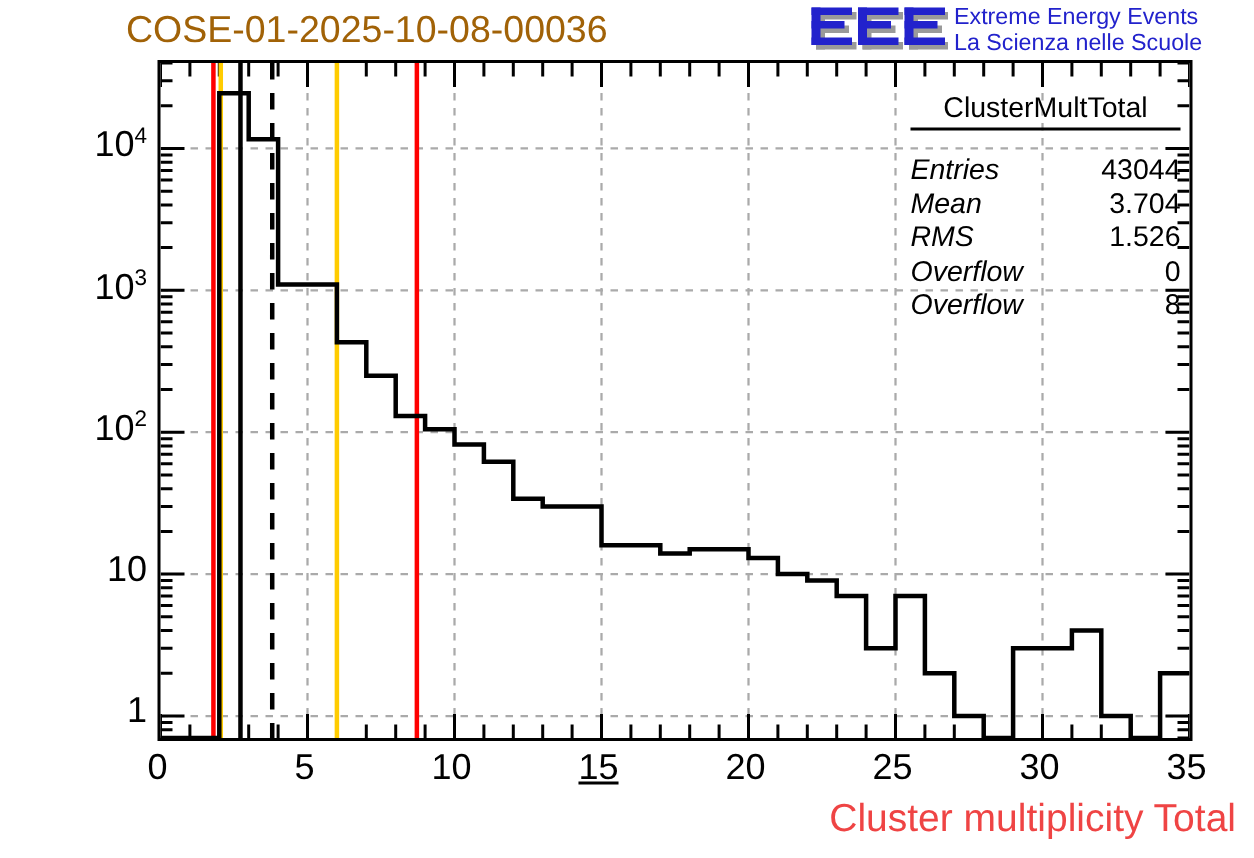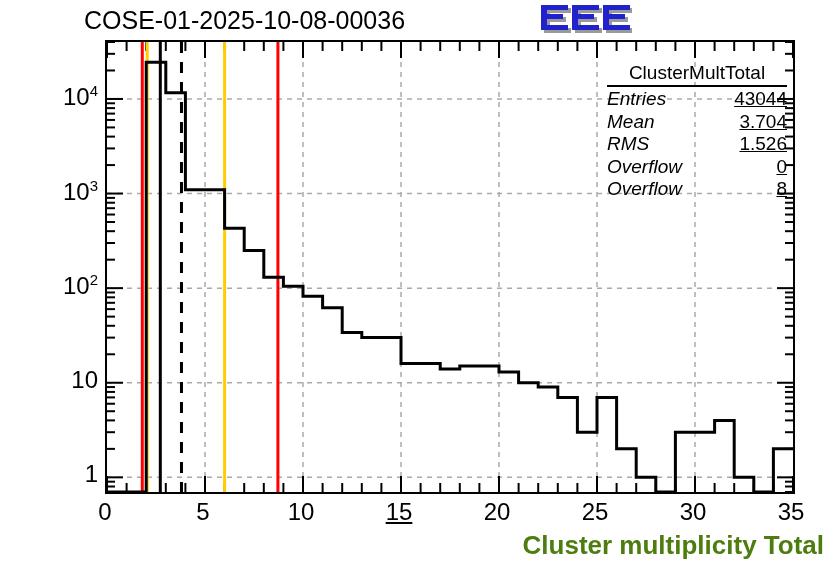--- a/index.html
+++ b/index.html
@@ -6,21 +6,21 @@
   body{
     width:836px;height:572px;background:#ffffff;
     font-family:"Liberation Sans", sans-serif;
     overflow:hidden;position:relative;
   }
   #root{position:absolute;left:0;top:0;width:836px;height:572px;}
 
   
   .plot-title{
     position:absolute;left:84px;top:6px;
-    font-size:25px;color:#000000;letter-spacing:0px;
+    font-size:25px;color:#a16207;letter-spacing:0px;
     white-space:nowrap;
   }
 
   
   .logo-wrap{position:absolute;left:540px;top:2px;width:294px;height:40px;}
   .logo-eee{position:absolute;left:0px;top:0px;width:92px;height:36px;}
   .logo-text{position:absolute;left:96px;top:1px;color:#2222cc;}
   .logo-line1{font-size:15.5px;line-height:17px;white-space:nowrap;}
   .logo-line2{font-size:15.5px;line-height:17px;white-space:nowrap;}
 
@@ -38,35 +38,35 @@
   .ylabel{
     position:absolute;font-size:24px;color:#000;
     right:0px;white-space:nowrap;text-align:right;margin-left:24px;
   }
   .ylabel sup{font-size:15px;vertical-align:super;}
   .ywrap{position:absolute;left:10px;width:88px;height:30px;transform:translateY(-50%);}
 
   
   .xaxis-title{
     position:absolute;right:12px;top:530px;
-    font-size:26px;color:#4d7c0f;white-space:nowrap;font-weight:bold;
+    font-size:26px;color:#ef4444;white-space:nowrap;
   }
 
   
   .statbox{
     position:absolute;left:607px;top:62px;width:180px;
     font-size:19px;color:#000;background:transparent;
   }
   .stat-title{
     text-align:center;border-bottom:2px solid #000;
-    padding-bottom:1px;margin-bottom:1px;white-space:nowrap;
+    padding-bottom:1px;margin-bottom:16px;white-space:nowrap;
   }
   .stat-row{display:flex;justify-content:space-between;line-height:22.5px;white-space:nowrap;}
   .stat-key{text-align:left;font-style:italic;}
-  .stat-val{text-decoration:underline;}
+  .stat-val{}
 </style>
 </head>
 <body>
 
 <div id="root">
 
   <div class="plot-title">COSE-01-2025-10-08-00036</div>
 
   <div class="logo-wrap">
     <svg class="logo-eee" viewBox="0 0 92 36">
@@ -92,20 +92,24 @@
         <rect x="32" y="3" width="27" height="5"></rect>
           <rect x="32" y="3" width="6" height="25"></rect>
         <rect x="32" y="12" width="22" height="5"></rect>
           <rect x="32" y="23" width="27" height="5"></rect>
         <rect x="63" y="3" width="27" height="5"></rect>
           <rect x="63" y="3" width="6" height="25"></rect>
         <rect x="63" y="12" width="22" height="5"></rect>
           <rect x="63" y="23" width="27" height="5"></rect>
       </g>
     </svg>
+    <div class="logo-text">
+      <div class="logo-line1">Extreme Energy Events</div>
+      <div class="logo-line2">La Scienza nelle Scuole</div>
+    </div>
   </div>
 
   <div class="frame">
     <svg id="plotsvg" width="686" height="450" viewBox="0 0 686 450" style="position:absolute;left:0;top:0;">
       <g id="gridGroup">
           <line x1="98" y1="0" x2="98" y2="450" stroke="#aaaaaa" stroke-width="1.5" stroke-dasharray="5,5"></line>
           <line x1="196" y1="0" x2="196" y2="450" stroke="#aaaaaa" stroke-width="1.5" stroke-dasharray="5,5"></line>
           <line x1="294" y1="0" x2="294" y2="450" stroke="#aaaaaa" stroke-width="1.5" stroke-dasharray="5,5"></line>
           <line x1="392" y1="0" x2="392" y2="450" stroke="#aaaaaa" stroke-width="1.5" stroke-dasharray="5,5"></line>
           <line x1="490" y1="0" x2="490" y2="450" stroke="#aaaaaa" stroke-width="1.5" stroke-dasharray="5,5"></line>

